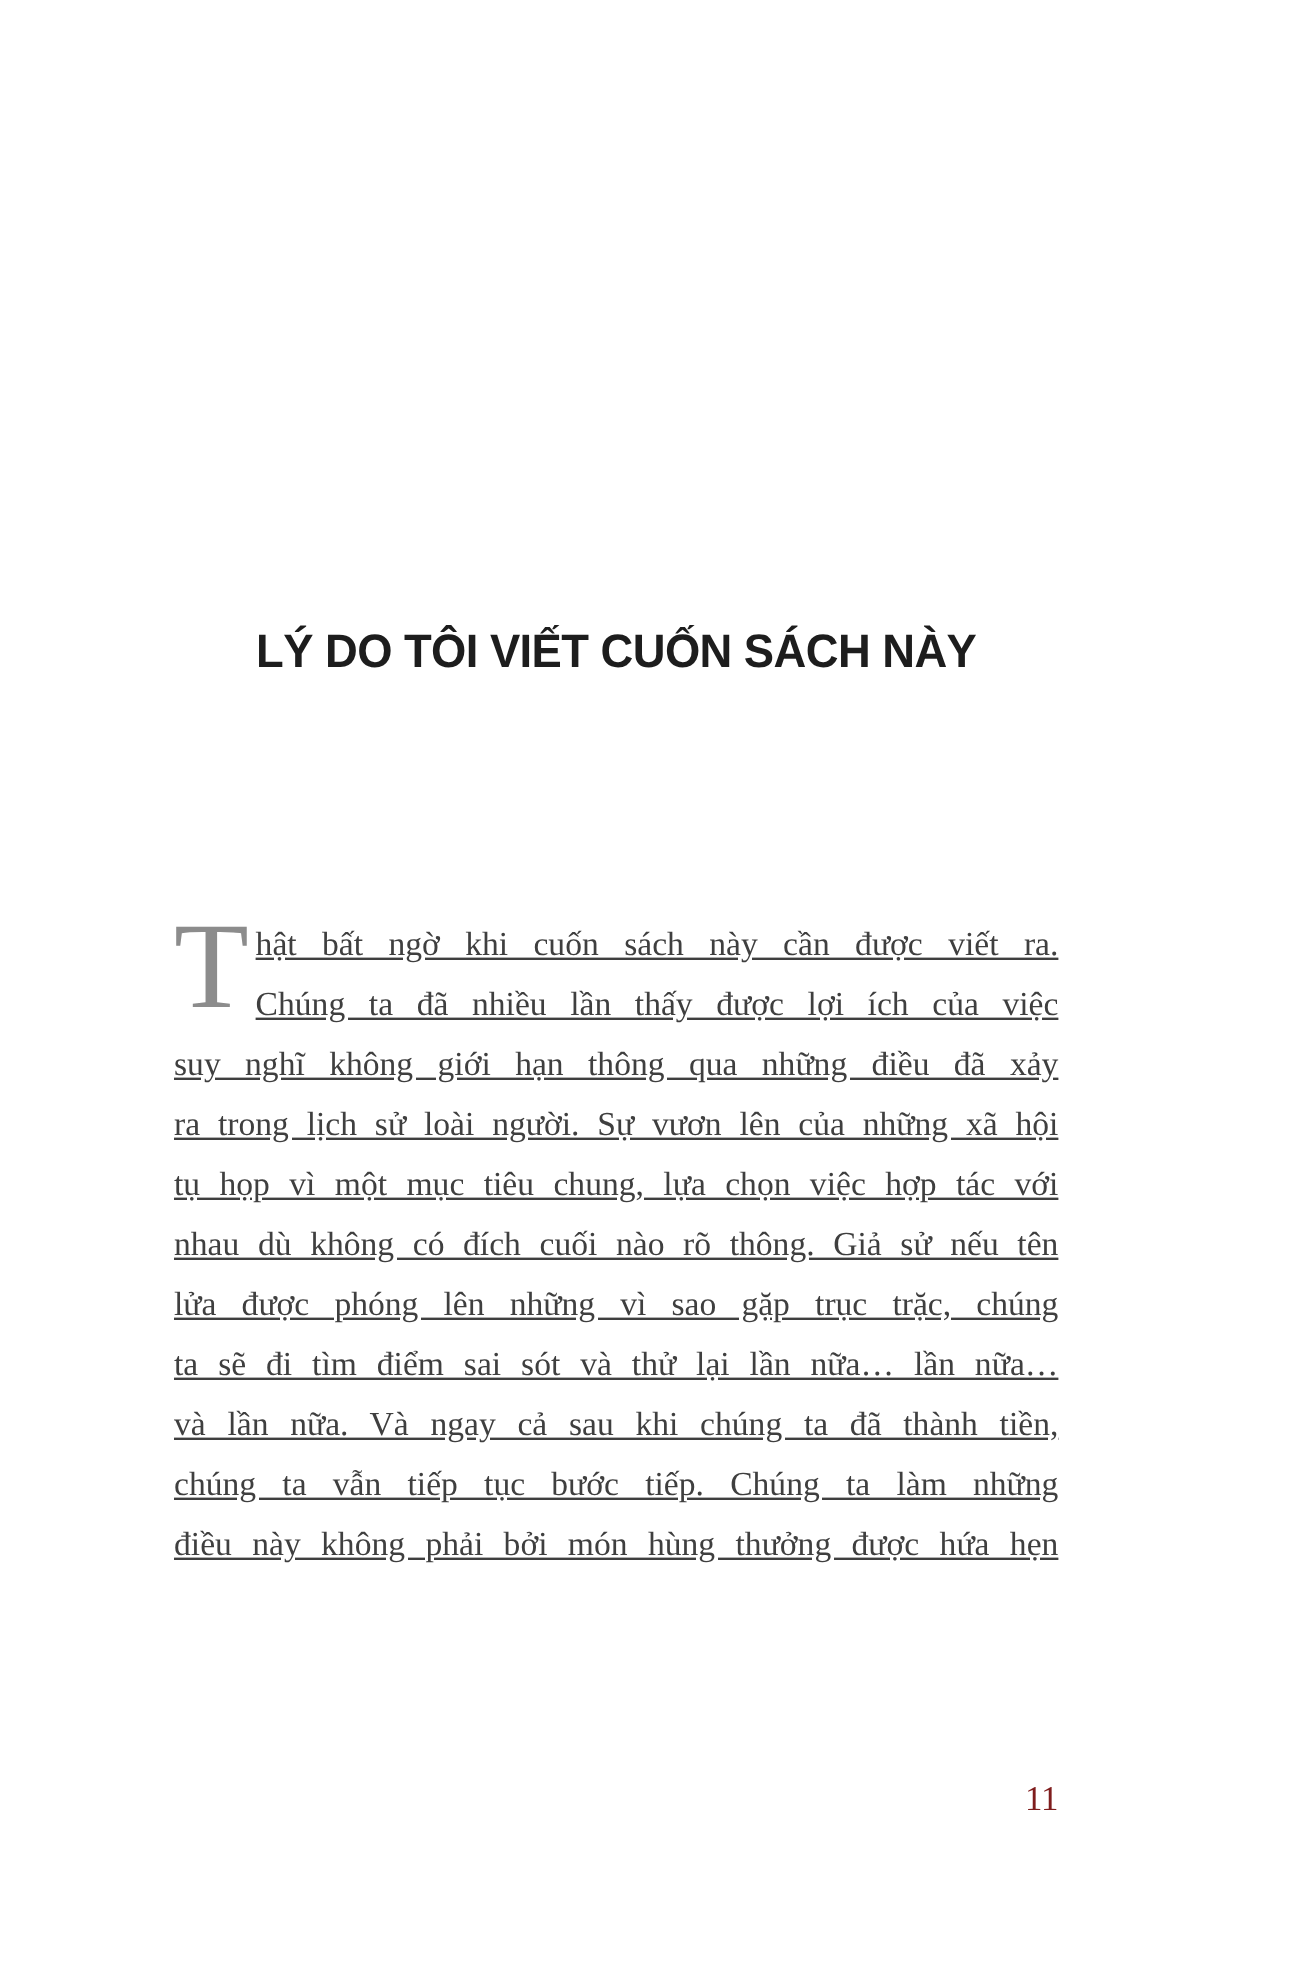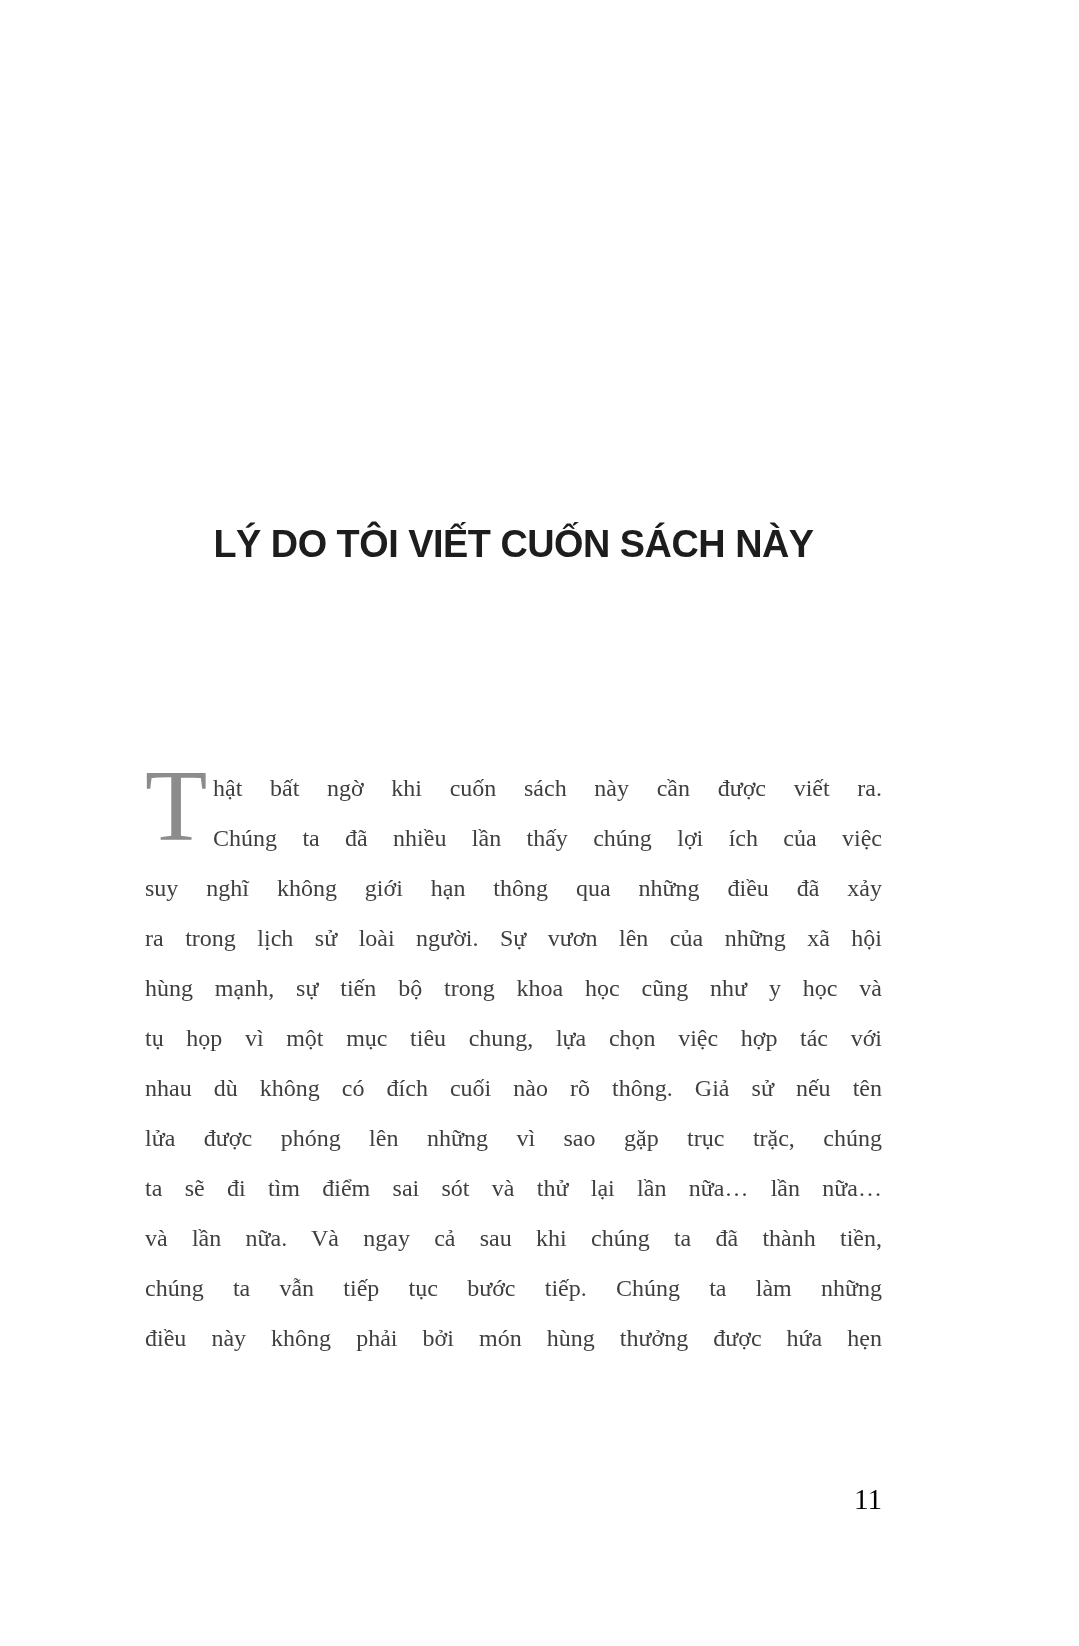--- a/index.html
+++ b/index.html
@@ -42,56 +42,56 @@
   .drop-cap {
     position: absolute;
     top: -8px;
     left: 0;
     font-size: 102px;
     line-height: 102px;
     color: #8c8c8c;
     font-family: "Liberation Serif", serif;
   }
   .text-line {
-    font-size: 24px;
+    font-size: 28px;
     line-height: 50px;
     height: 50px;
     text-align: justify;
     text-align-last: justify;
     white-space: nowrap;
     color: #3f3f3f;
+    text-decoration: underline;
   }
   .text-line.indent {
     margin-left: 68px;
   }
   .page-number {
     position: absolute;
     top: 1483px;
     left: 145px;
     width: 737px;
     text-align: right;
     font-size: 29px;
-    color: #000000;
+    color: #7f1d1d;
   }
 </style>
 </head>
 <body>
 
 <div class="page">
 
   <div class="chapter-title">LÝ DO TÔI VIẾT CUỐN SÁCH NÀY</div>
 
   <div class="body-text">
     <span class="drop-cap">T</span>
 
     <div class="text-line indent">hật bất ngờ khi cuốn sách này cần được viết ra.</div>
-    <div class="text-line indent">Chúng ta đã nhiều lần thấy chúng lợi ích của việc</div>
+    <div class="text-line indent">Chúng ta đã nhiều lần thấy được lợi ích của việc</div>
     <div class="text-line">suy nghĩ không giới hạn thông qua những điều đã xảy</div>
     <div class="text-line">ra trong lịch sử loài người. Sự vươn lên của những xã hội</div>
-    <div class="text-line">hùng mạnh, sự tiến bộ trong khoa học cũng như y học và</div>
     <div class="text-line">tụ họp vì một mục tiêu chung, lựa chọn việc hợp tác với</div>
     <div class="text-line">nhau dù không có đích cuối nào rõ thông. Giả sử nếu tên</div>
     <div class="text-line">lửa được phóng lên những vì sao gặp trục trặc, chúng</div>
     <div class="text-line">ta sẽ đi tìm điểm sai sót và thử lại lần nữa… lần nữa…</div>
     <div class="text-line">và lần nữa. Và ngay cả sau khi chúng ta đã thành tiền,</div>
     <div class="text-line">chúng ta vẫn tiếp tục bước tiếp. Chúng ta làm những</div>
     <div class="text-line">điều này không phải bởi món hùng thưởng được hứa hẹn</div>
   </div>
 
   <div class="page-number">11</div>

